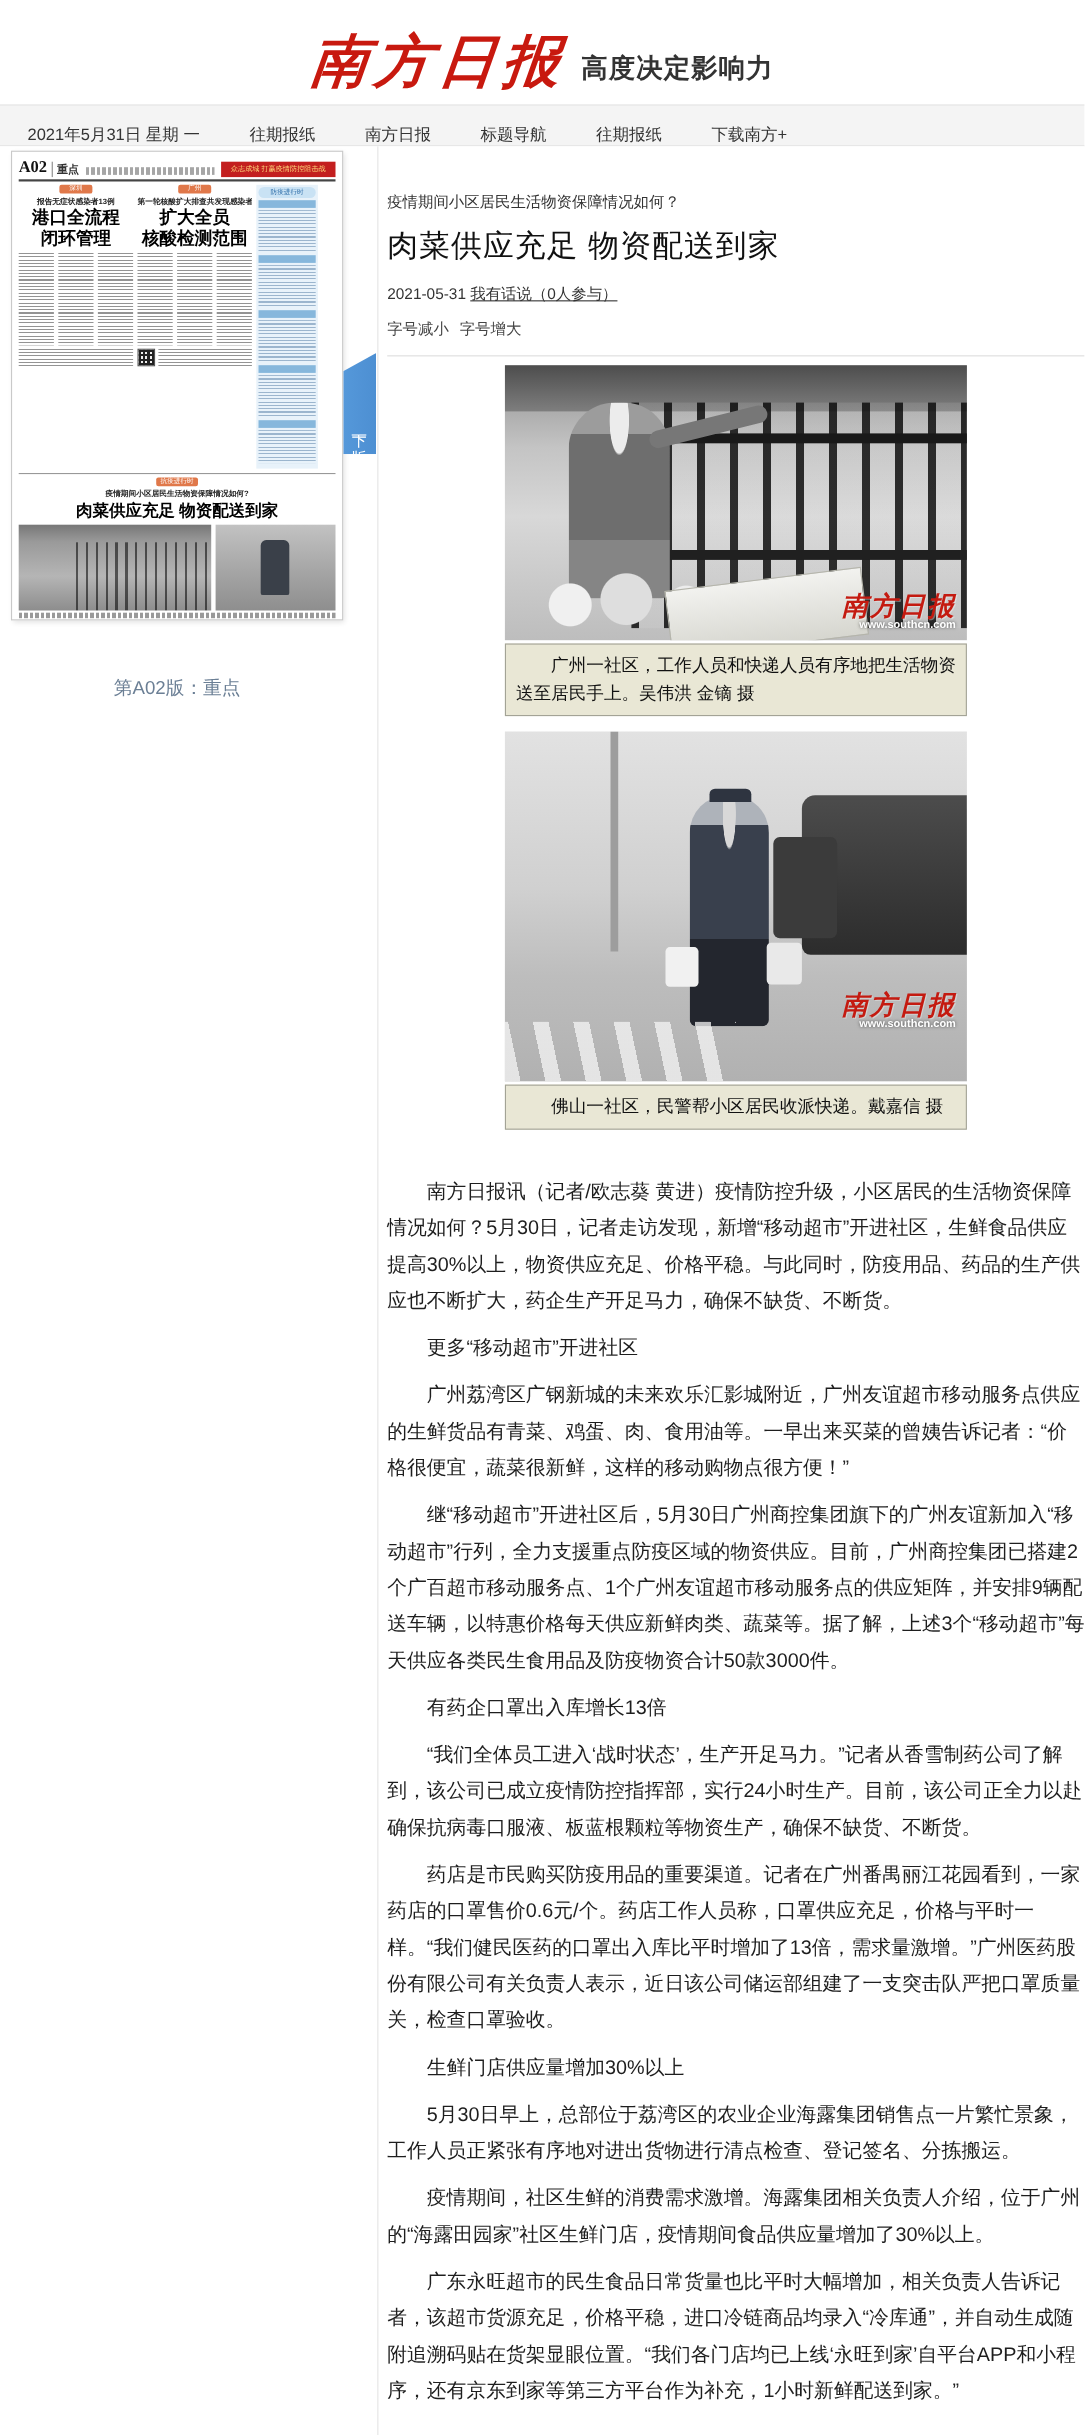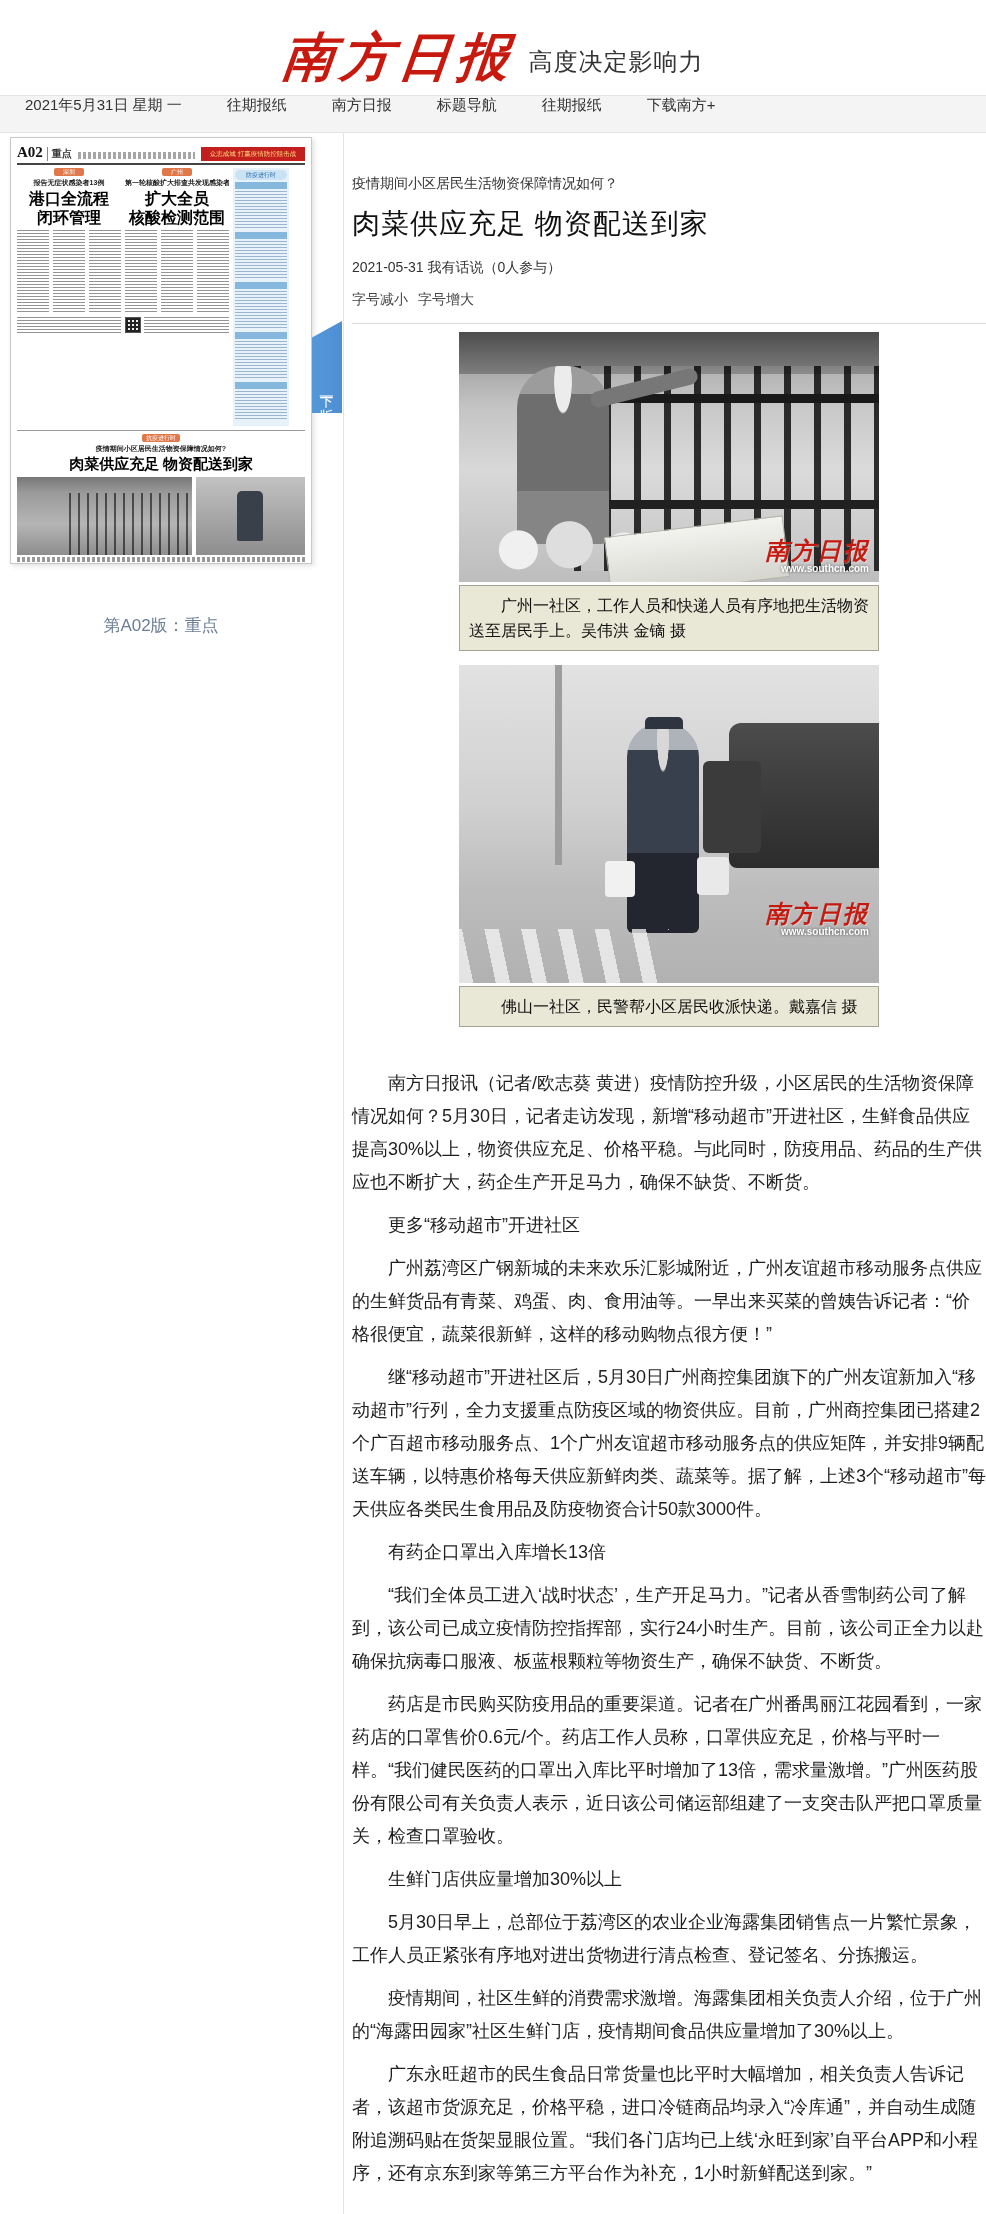--- a/index.html
+++ b/index.html
@@ -9,25 +9,25 @@
     font-family:"Liberation Sans", sans-serif; color:#222;
   }
   
   .site-header { height:95px; display:flex; align-items:flex-end; justify-content:center; padding-bottom:12px; background:#fff; }
   .logo-wrap { display:flex; align-items:flex-end; cursor:pointer; }
   .logo-cn {
     font-family:"DejaVu Serif", serif; font-style:italic; font-weight:bold;
     font-size:52px; line-height:1; color:#c8190f; letter-spacing:6px;
     transform:skewX(-6deg);
   }
-  .logo-tagline { font-size:24px; color:#333; margin-left:14px; padding-bottom:5px; letter-spacing:1px; }
+  .logo-tagline { font-size:24px; color:#333; margin-left:14px; padding-bottom:5px; letter-spacing:1px;font-weight:bold; }
   
   .nav-bar {
     height:38px; background:#f4f4f4; border-top:1px solid #e4e4e4; border-bottom:1px solid #e4e4e4;
-    display:flex; align-items:flex-start; gap:45px; padding-left:25px; font-size:15px; color:#333;
+    display:flex; align-items:flex-end; gap:45px; padding-left:25px; font-size:15px; color:#333;
   }
   .nav-date { color:#333; }
   .nav-item { color:#333; text-decoration:none; cursor:pointer; }
   
   .content { display:flex; position:relative; background:#fff; }
   .sidebar { width:344px; border-right:1px solid #e4e4e4; padding:4px 0 60px 10px; flex-shrink:0; }
   
   .thumb {
     width:302px; height:427px; background:#fff; border:1px solid #c9c9c9;
     box-shadow:2px 2px 5px rgba(0,0,0,.12); padding:6px; cursor:pointer; overflow:hidden;
@@ -73,21 +73,21 @@
     background:linear-gradient(90deg,#5598da,#4d8fd2);
     clip-path:polygon(0 18%, 100% 0, 100% 100%, 0 100%);
     color:#fff; cursor:pointer; display:flex; align-items:flex-end; justify-content:center;
   }
   .next-btn span { writing-mode:vertical-rl; text-orientation:upright; font-size:14px; letter-spacing:7px; padding-bottom:8px; }
   
   .main { flex:1; padding:42px 0 60px 8px; width:640px; }
   .art-kicker { font-size:14px; color:#333; }
   .art-title { font-size:28px; font-weight:400; color:#111; margin-top:12px; letter-spacing:1px; }
   .art-meta { font-size:14px; color:#333; margin-top:16px; }
-  .art-meta .comments { cursor:pointer; }
+  .art-meta .comments { cursor:pointer;text-decoration:underline; }
   .font-controls { font-size:14px; color:#444; margin-top:14px; }
   .font-controls span { cursor:pointer; margin-right:6px; }
   .art-divider { border:0; border-top:1px solid #ddd; margin:14px 0 8px; }
   
   figure { width:420px; margin:6px auto 0; }
   figure + figure { margin-top:14px; }
   .photo { position:relative; width:420px; overflow:hidden; }
   .photo1 { height:250px; background:linear-gradient(180deg,#8f8f8f 0%,#c4c4c4 30%,#d8d8d8 55%,#bdbdbd 100%); }
   .ph-canopy { position:absolute; left:0; top:0; right:0; height:42px; background:linear-gradient(180deg,#4d4d4d,#7e7e7e); }
   .ph-fence { position:absolute; right:0; top:34px; width:305px; height:205px; background:repeating-linear-gradient(90deg, rgba(15,15,15,.85) 0 7px, rgba(235,235,235,.12) 7px 30px); }

